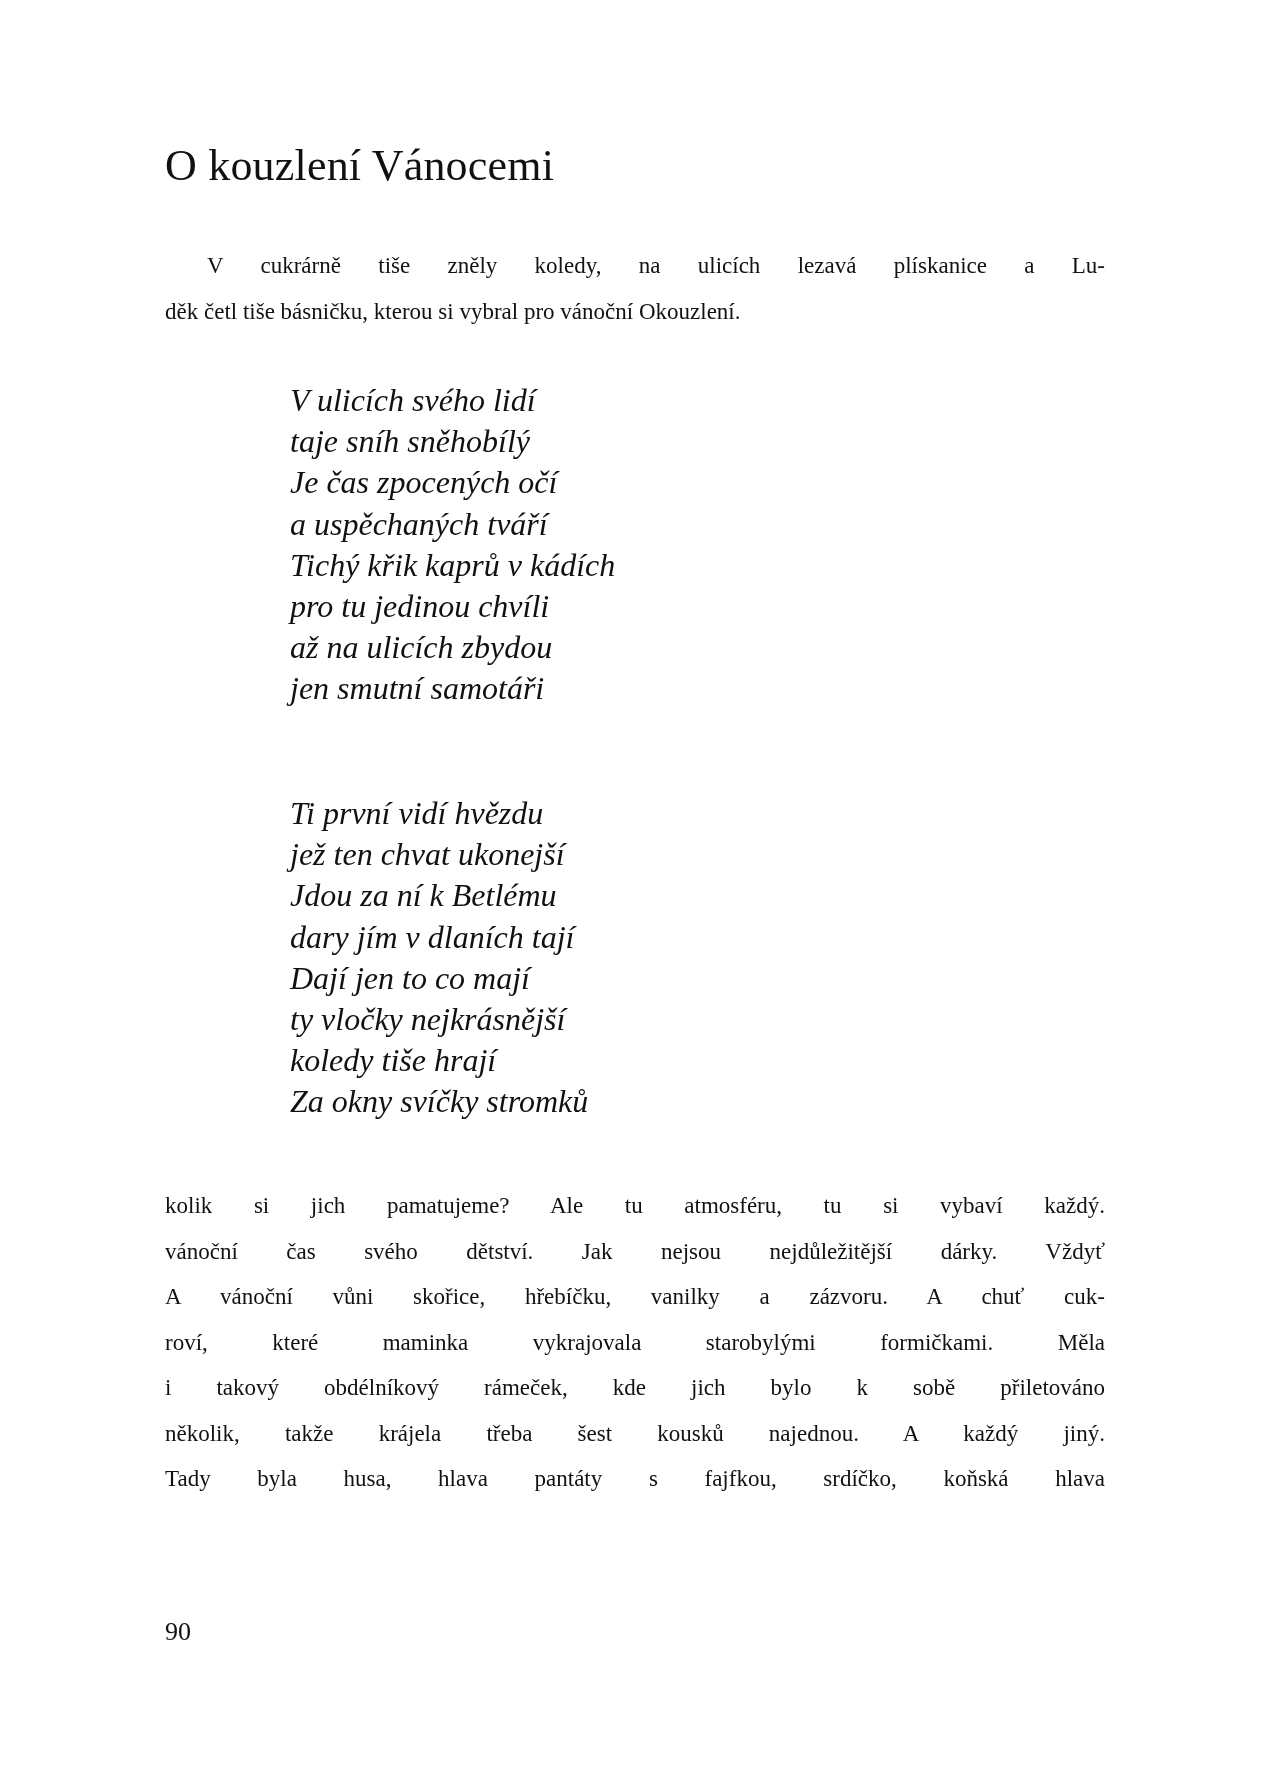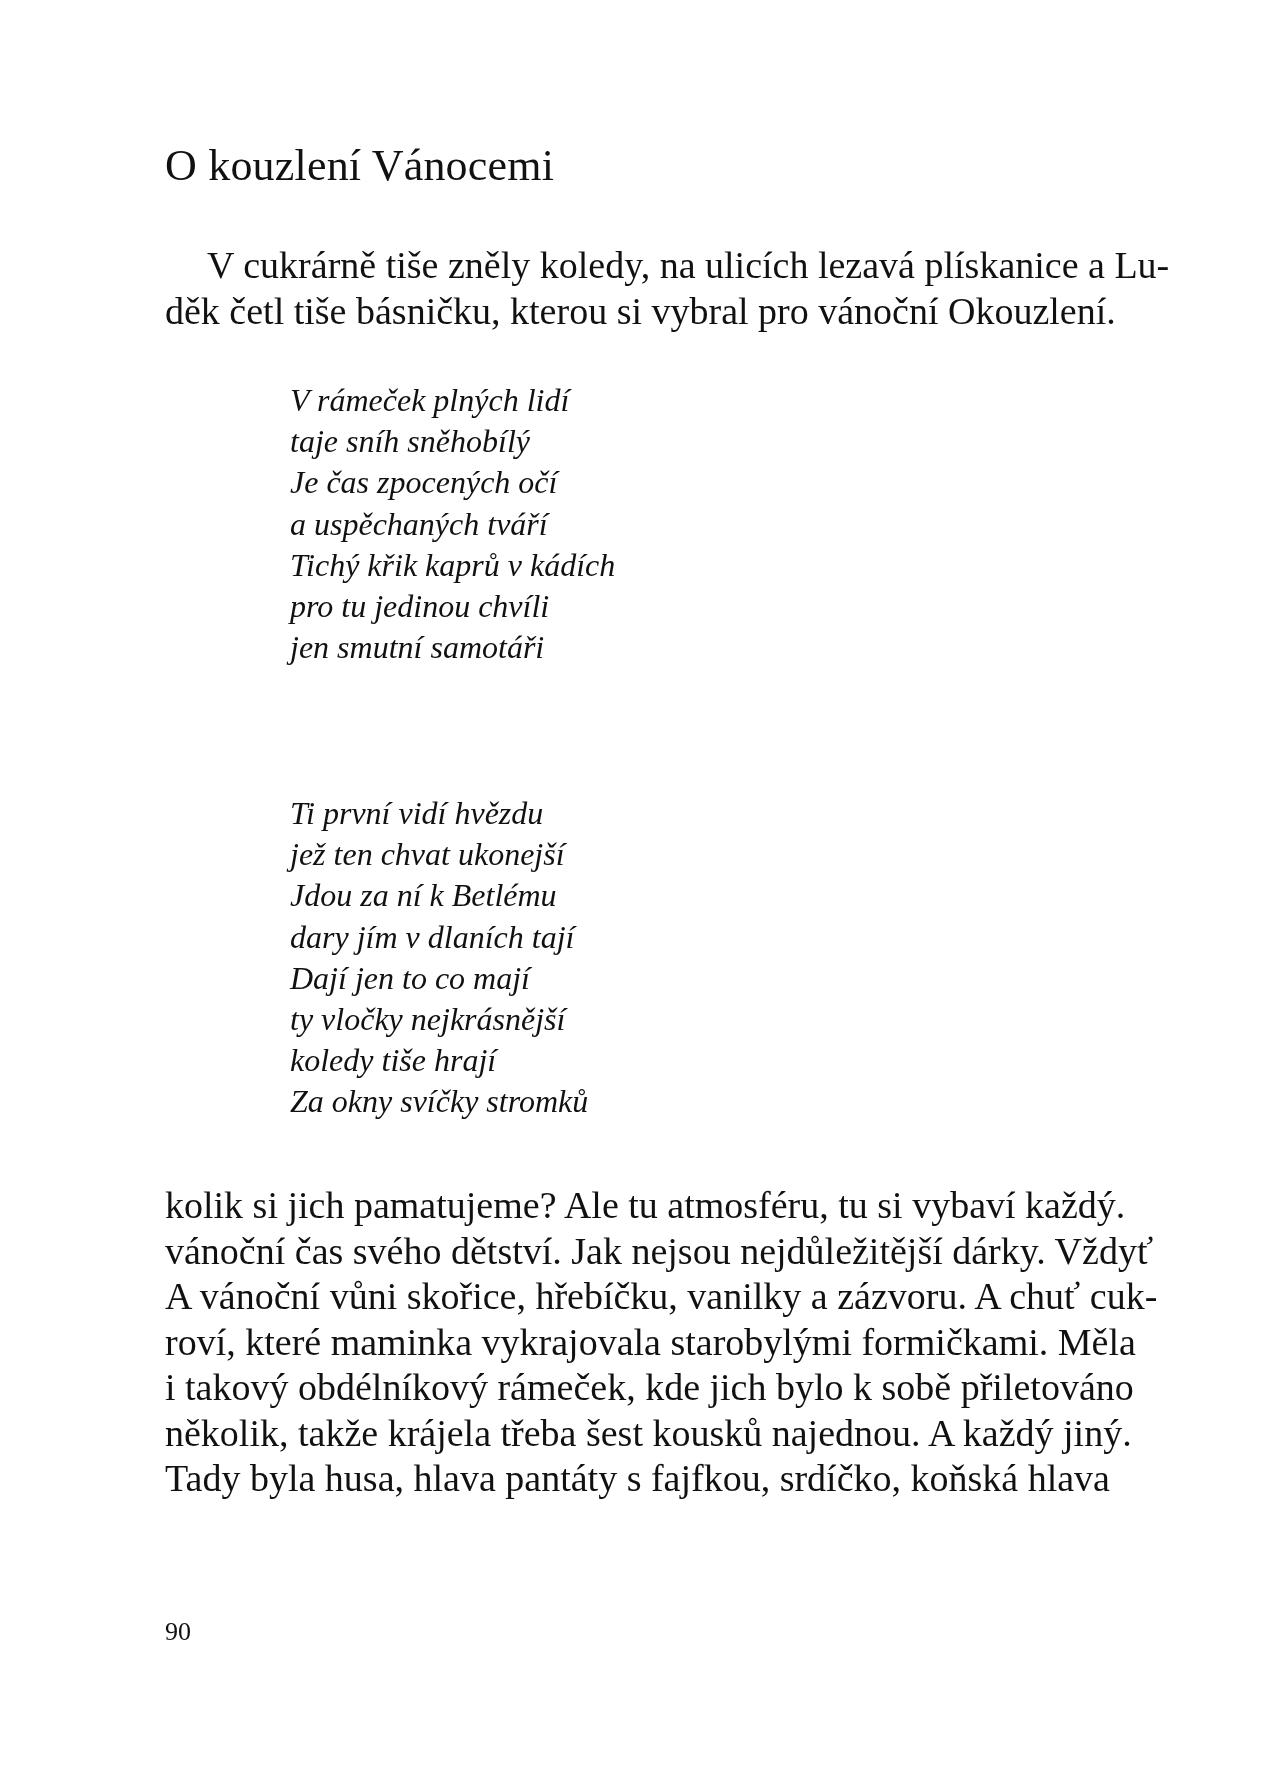--- a/index.html
+++ b/index.html
@@ -32,21 +32,21 @@
       font-size: 44px;
       line-height: 56px;
       letter-spacing: 0.2px;
       white-space: nowrap;
     }
     .prose {
       position: absolute;
       left: 165px;
       width: 940px;
       margin: 0;
-      font-size: 38px;
+      font-size: 23px;
       line-height: 45.5px;
       text-align: justify;
       text-align-last: left;
     }
     .prose .line {
       display: block;
       white-space: nowrap;
       text-align: justify;
       text-align-last: justify;
     }
@@ -86,26 +86,27 @@
 <div class="page">
 
   <h1 class="chapter-title">O kouzlení Vánocemi</h1>
 
   <p class="prose" id="intro">
     <span class="line indent">V cukrárně tiše zněly koledy, na ulicích lezavá plískanice a Lu-</span>
     <span class="line last">děk četl tiše básničku, kterou si vybral pro vánoční Okouzlení.</span>
   </p>
 
   <div class="poem" id="stanza-1">
-    <span class="verse">V rámeček plných lidí</span>
+    <span class="verse">V ulicích svého lidí</span>
     <span class="verse">taje sníh sněhobílý</span>
     <span class="verse">Je čas zpocených očí</span>
     <span class="verse">a uspěchaných tváří</span>
     <span class="verse">Tichý křik kaprů v kádích</span>
     <span class="verse">pro tu jedinou chvíli</span>
+    <span class="verse">až na ulicích zbydou</span>
     <span class="verse">jen smutní samotáři</span>
   </div>
 
   <div class="poem" id="stanza-2">
     <span class="verse">Ti první vidí hvězdu</span>
     <span class="verse">jež ten chvat ukonejší</span>
     <span class="verse">Jdou za ní k Betlému</span>
     <span class="verse">dary jím v dlaních tají</span>
     <span class="verse">Dají jen to co mají</span>
     <span class="verse">ty vločky nejkrásnější</span>

